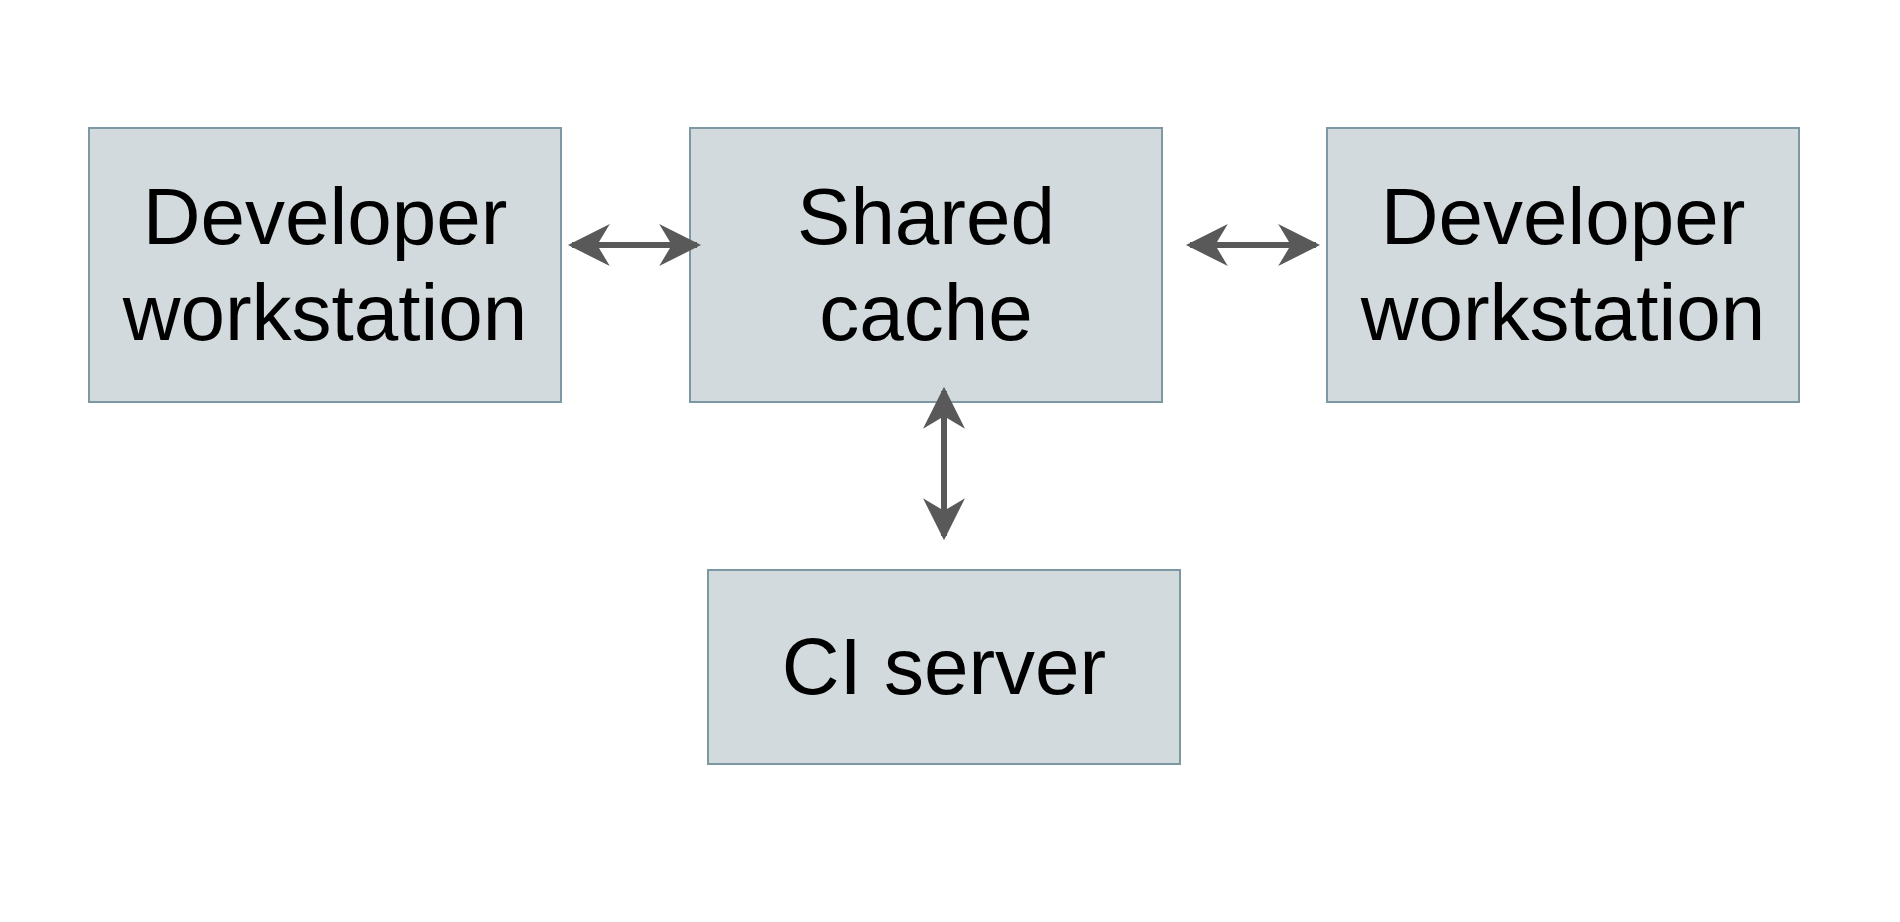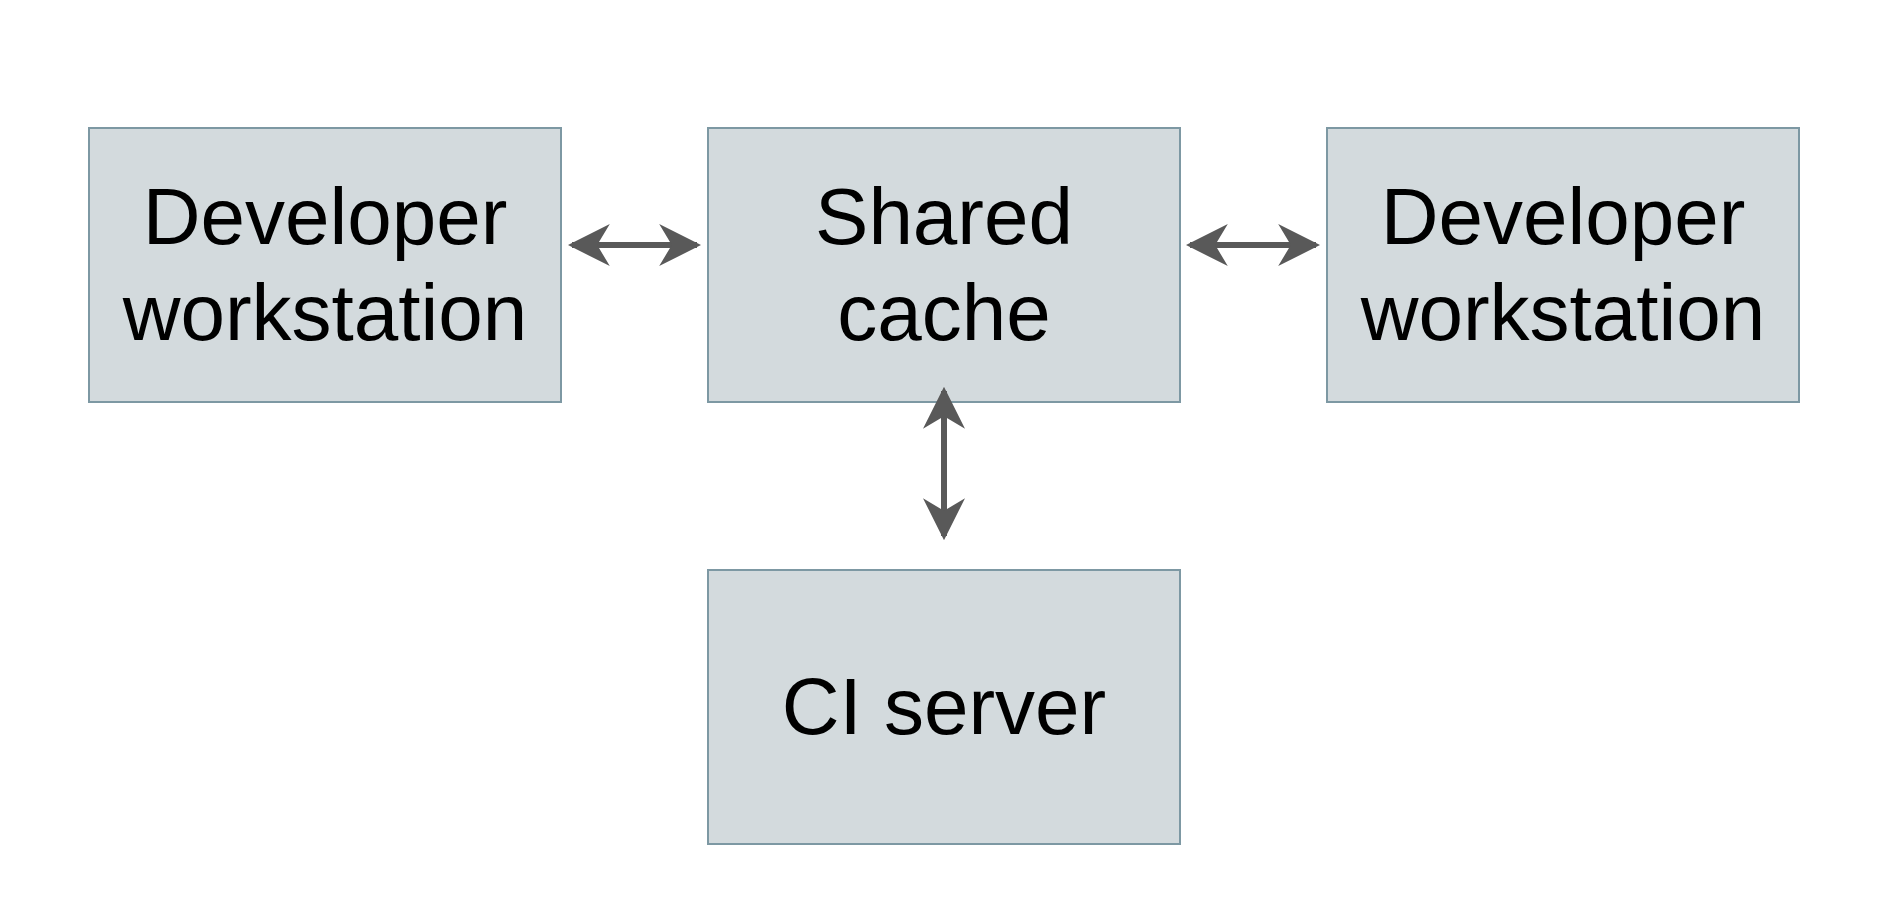--- a/index.html
+++ b/index.html
@@ -27,23 +27,23 @@
     margin-top: 24px;
   }
   .node-label {
     font-size: 80px;
     line-height: 1.2;
     color: var(--text-color, #000000);
     white-space: pre-line;
     letter-spacing: 0px;
   }
   #node-left   { left: 88px;   top: 103px; width: 474px; height: 276px; }
-  #node-center { left: 707px;  top: 103px; width: 474px; height: 276px; }
+  #node-center { left: 689px;  top: 103px; width: 474px; height: 276px; }
   #node-right  { left: 1326px; top: 103px; width: 474px; height: 276px; }
-  #node-bottom { left: 707px;  top: 545px; width: 474px; height: 276px; }
+  #node-bottom { left: 707px;  top: 545px; width: 474px; height: 196px; }
   .edges-overlay {
     position: absolute;
     left: 0; top: 0;
     width: 1900px;
     height: 922px;
     pointer-events: none;
   }
   .edge {
     stroke: var(--arrow-color, #595959);
     stroke-width: 6;

